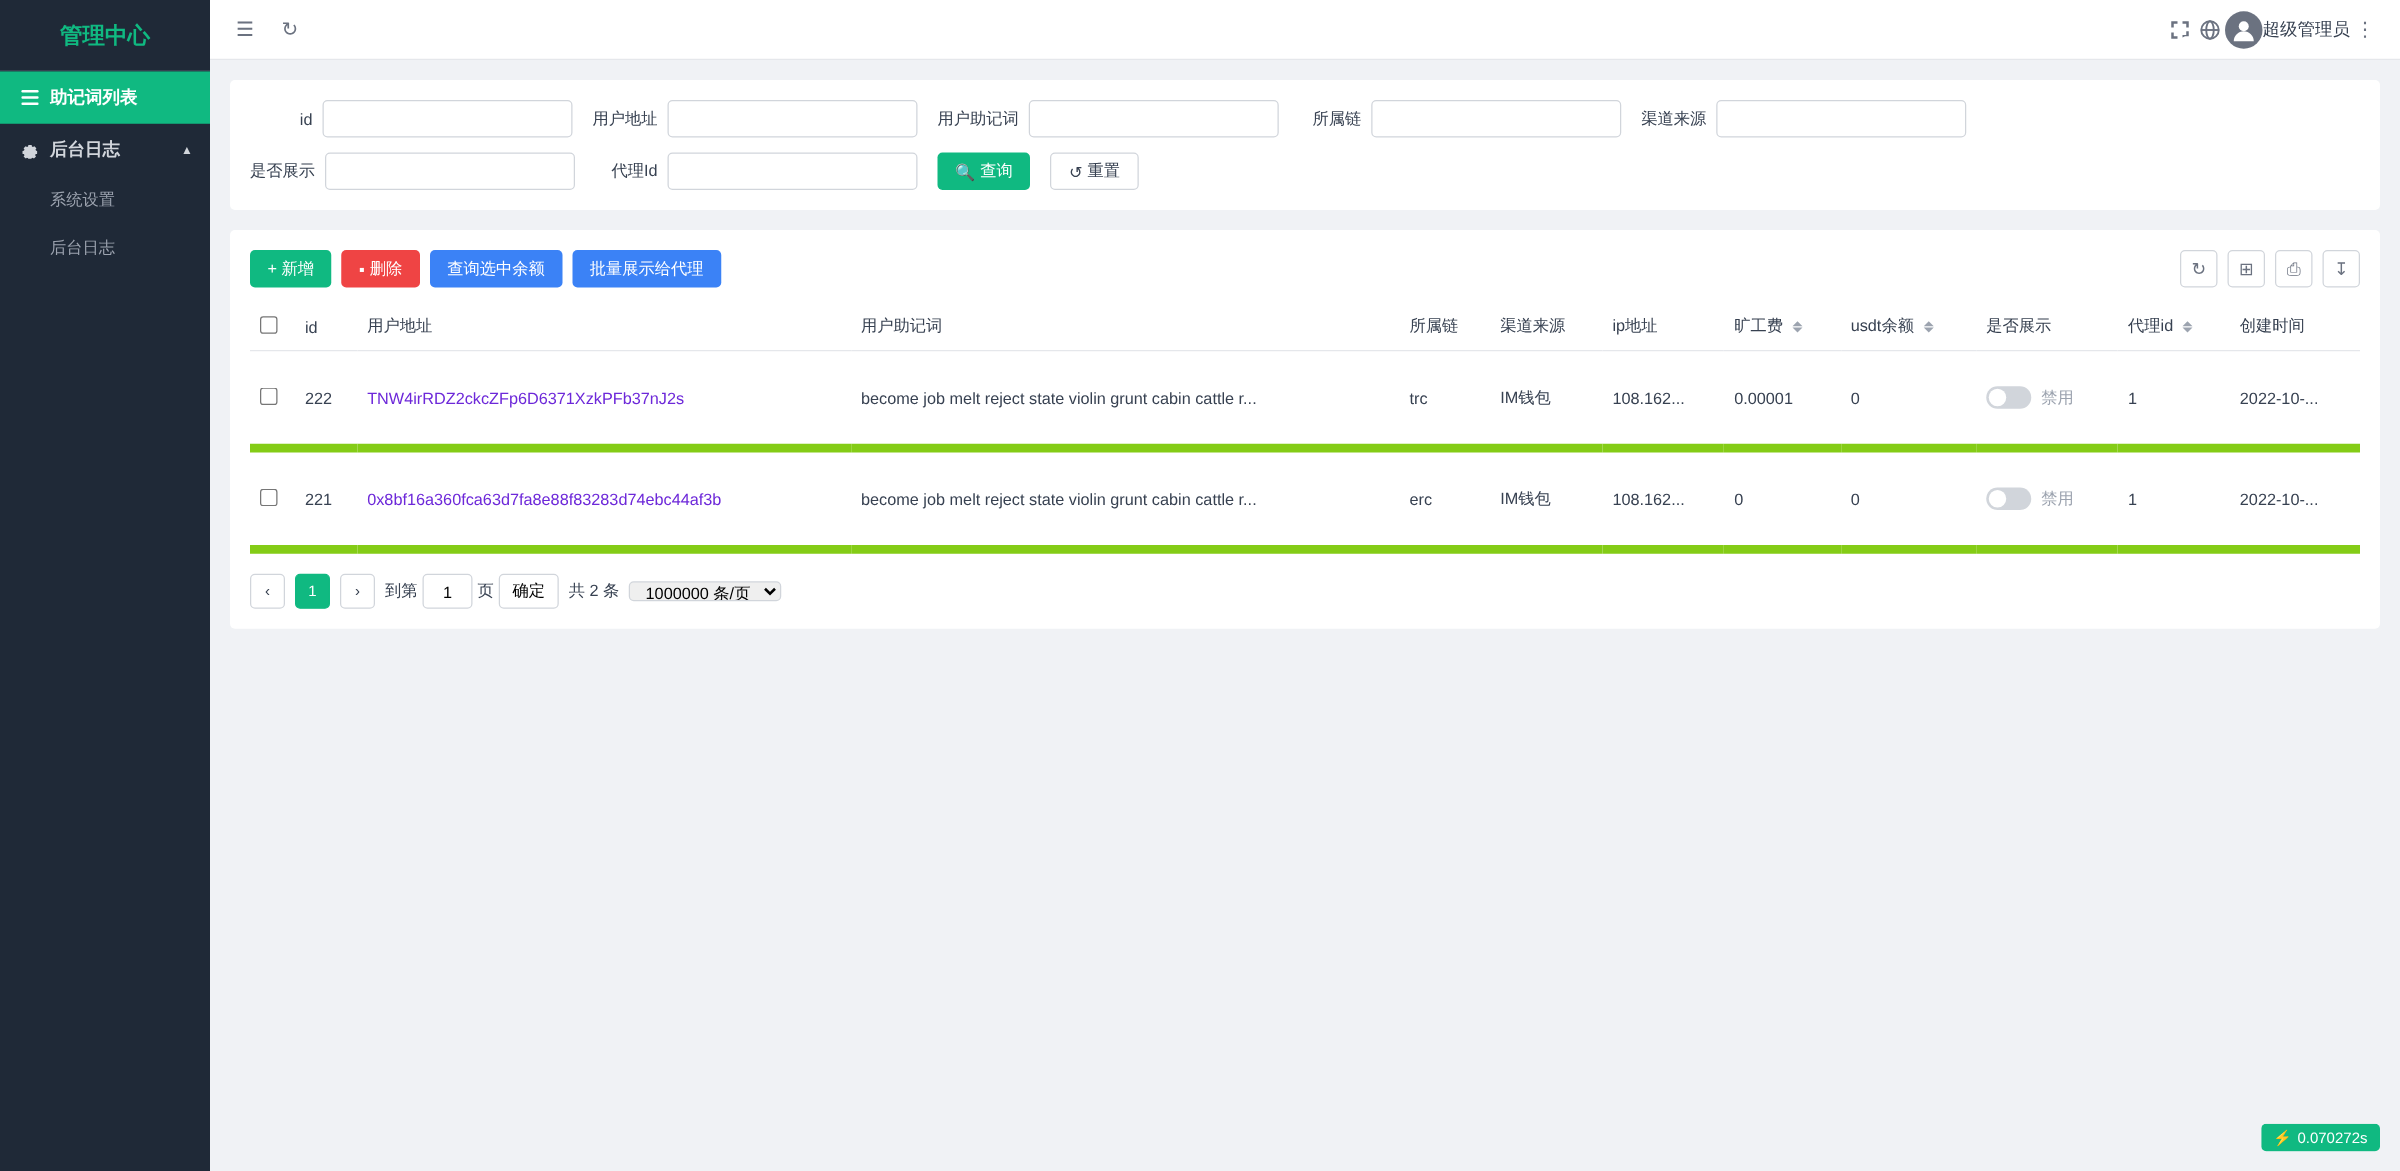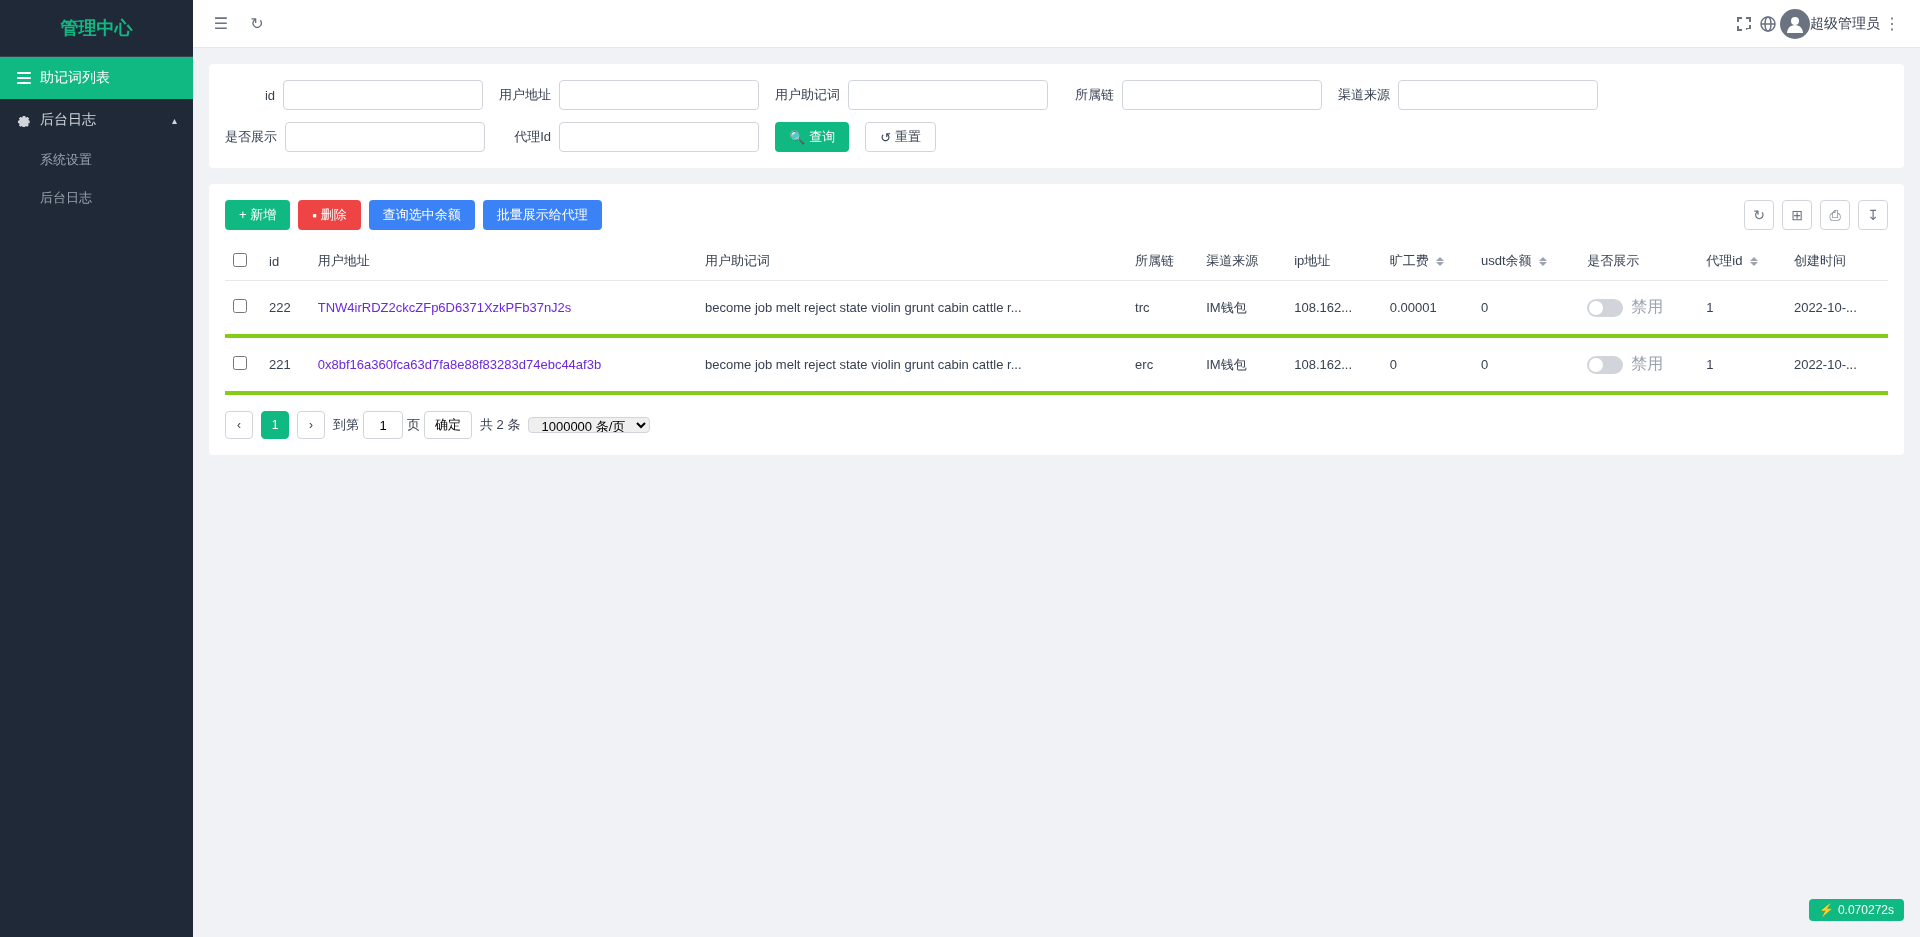--- a/index.html
+++ b/index.html
@@ -1,22 +1,22 @@
 <!DOCTYPE html>
 <html><head>
   <meta charset="utf-8">
   <style>
     * { box-sizing: border-box; margin: 0; padding: 0; }
     body { font-family: -apple-system, BlinkMacSystemFont, 'Segoe UI', sans-serif; font-size: 13px; background: #f0f2f5; display: flex; height: 100vh; overflow: hidden; }
 
     
-    .sidebar { width: 193px; background: #1f2937; color: #fff; display: flex; flex-direction: column; flex-shrink: 0; height: 100vh; }
+    .sidebar { width: 168px; background: #1f2937; color: #fff; display: flex; flex-direction: column; flex-shrink: 0; height: 100vh; }
     .sidebar-logo { padding: 16px; text-align: center; font-size: 18px; font-weight: bold; color: #10b981; border-bottom: 1px solid #374151; }
     .sidebar-menu { flex: 1; overflow-y: auto; }
-    .sidebar-item { display: flex; align-items: center; padding: 12px 16px; cursor: pointer; color: #d1d5db; font-size: 14px; gap: 8px; }
+    .sidebar-item { display: flex; align-items: center; padding: 12px 16px; cursor: pointer; color: #d1d5db; font-size: 14px; gap: 8px; font-weight: bold; }
     .sidebar-item.active { background: #10b981; color: #fff; }
     .sidebar-item .icon { width: 16px; height: 16px; display: inline-flex; align-items: center; justify-content: center; }
     .sidebar-item .arrow { margin-left: auto; font-size: 10px; }
     .sidebar-sub-item { padding: 10px 16px 10px 40px; cursor: pointer; color: #9ca3af; font-size: 13px; display: flex; align-items: flex-start; }
 
     
     .main { flex: 1; display: flex; flex-direction: column; overflow: hidden; }
 
     
     .header { background: #fff; height: 48px; display: flex; align-items: center; padding: 0 16px; border-bottom: 1px solid #e5e7eb; gap: 12px; }
@@ -44,31 +44,31 @@
 
     
     .table-area { background: #fff; border-radius: 4px; padding: 16px; }
     .table-toolbar { display: flex; align-items: center; gap: 8px; margin-bottom: 12px; }
     .table-toolbar-right { margin-left: auto; display: flex; align-items: center; gap: 8px; }
     .toolbar-icon-btn { width: 30px; height: 30px; border: 1px solid #d1d5db; border-radius: 4px; display: flex; align-items: center; justify-content: center; cursor: pointer; background: #fff; color: #6b7280; font-size: 14px; }
 
     table { width: 100%; border-collapse: collapse; font-size: 13px; }
     thead tr { border-bottom: 1px solid #e5e7eb; }
     th { padding: 10px 8px; text-align: left; color: #374151; font-weight: 500; white-space: nowrap; }
-    td { padding: 16px 8px; color: #374151; border-bottom: 4px solid #84cc16; white-space: nowrap; }
+    td { padding: 28px 8px; color: #374151; border-bottom: 7px solid #84cc16; white-space: nowrap; }
     .checkbox-cell { width: 36px; }
     .link-cell { color: #6d28d9; cursor: pointer; max-width: 300px; overflow: hidden; text-overflow: ellipsis; }
     .sort-icon { display: inline-flex; flex-direction: column; gap: 1px; margin-left: 4px; vertical-align: middle; }
     .sort-icon span { width: 0; height: 0; border-left: 4px solid transparent; border-right: 4px solid transparent; }
     .sort-icon .up { border-bottom: 4px solid #9ca3af; }
     .sort-icon .down { border-top: 4px solid #9ca3af; }
 
     .toggle { width: 36px; height: 18px; border-radius: 9px; background: #d1d5db; display: inline-flex; align-items: center; padding: 2px; cursor: pointer; }
     .toggle .knob { width: 14px; height: 14px; border-radius: 50%; background: #fff; }
-    .toggle-label { color: #9ca3af; font-size: 16px; margin-left: 4px; }
+    .toggle-label { color: #9ca3af; font-size: 13px; margin-left: 4px; }
 
     
     .pagination { display: flex; align-items: center; gap: 8px; margin-top: 16px; font-size: 13px; color: #374151; }
     .page-btn { width: 28px; height: 28px; border: 1px solid #d1d5db; border-radius: 4px; display: flex; align-items: center; justify-content: center; cursor: pointer; background: #fff; color: #374151; font-size: 12px; }
     .page-btn.active { background: #10b981; color: #fff; border-color: #10b981; }
     .page-goto { display: flex; align-items: center; gap: 4px; }
     .page-goto input { width: 40px; height: 28px; border: 1px solid #d1d5db; border-radius: 4px; text-align: center; font-size: 13px; outline: none; }
     .confirm-btn { height: 28px; padding: 0 10px; border: 1px solid #d1d5db; border-radius: 4px; background: #fff; cursor: pointer; font-size: 13px; }
     .page-size-select { height: 16px; border: 1px solid #d1d5db; border-radius: 4px; padding: 0 8px; font-size: 13px; outline: none; cursor: pointer; }
 

